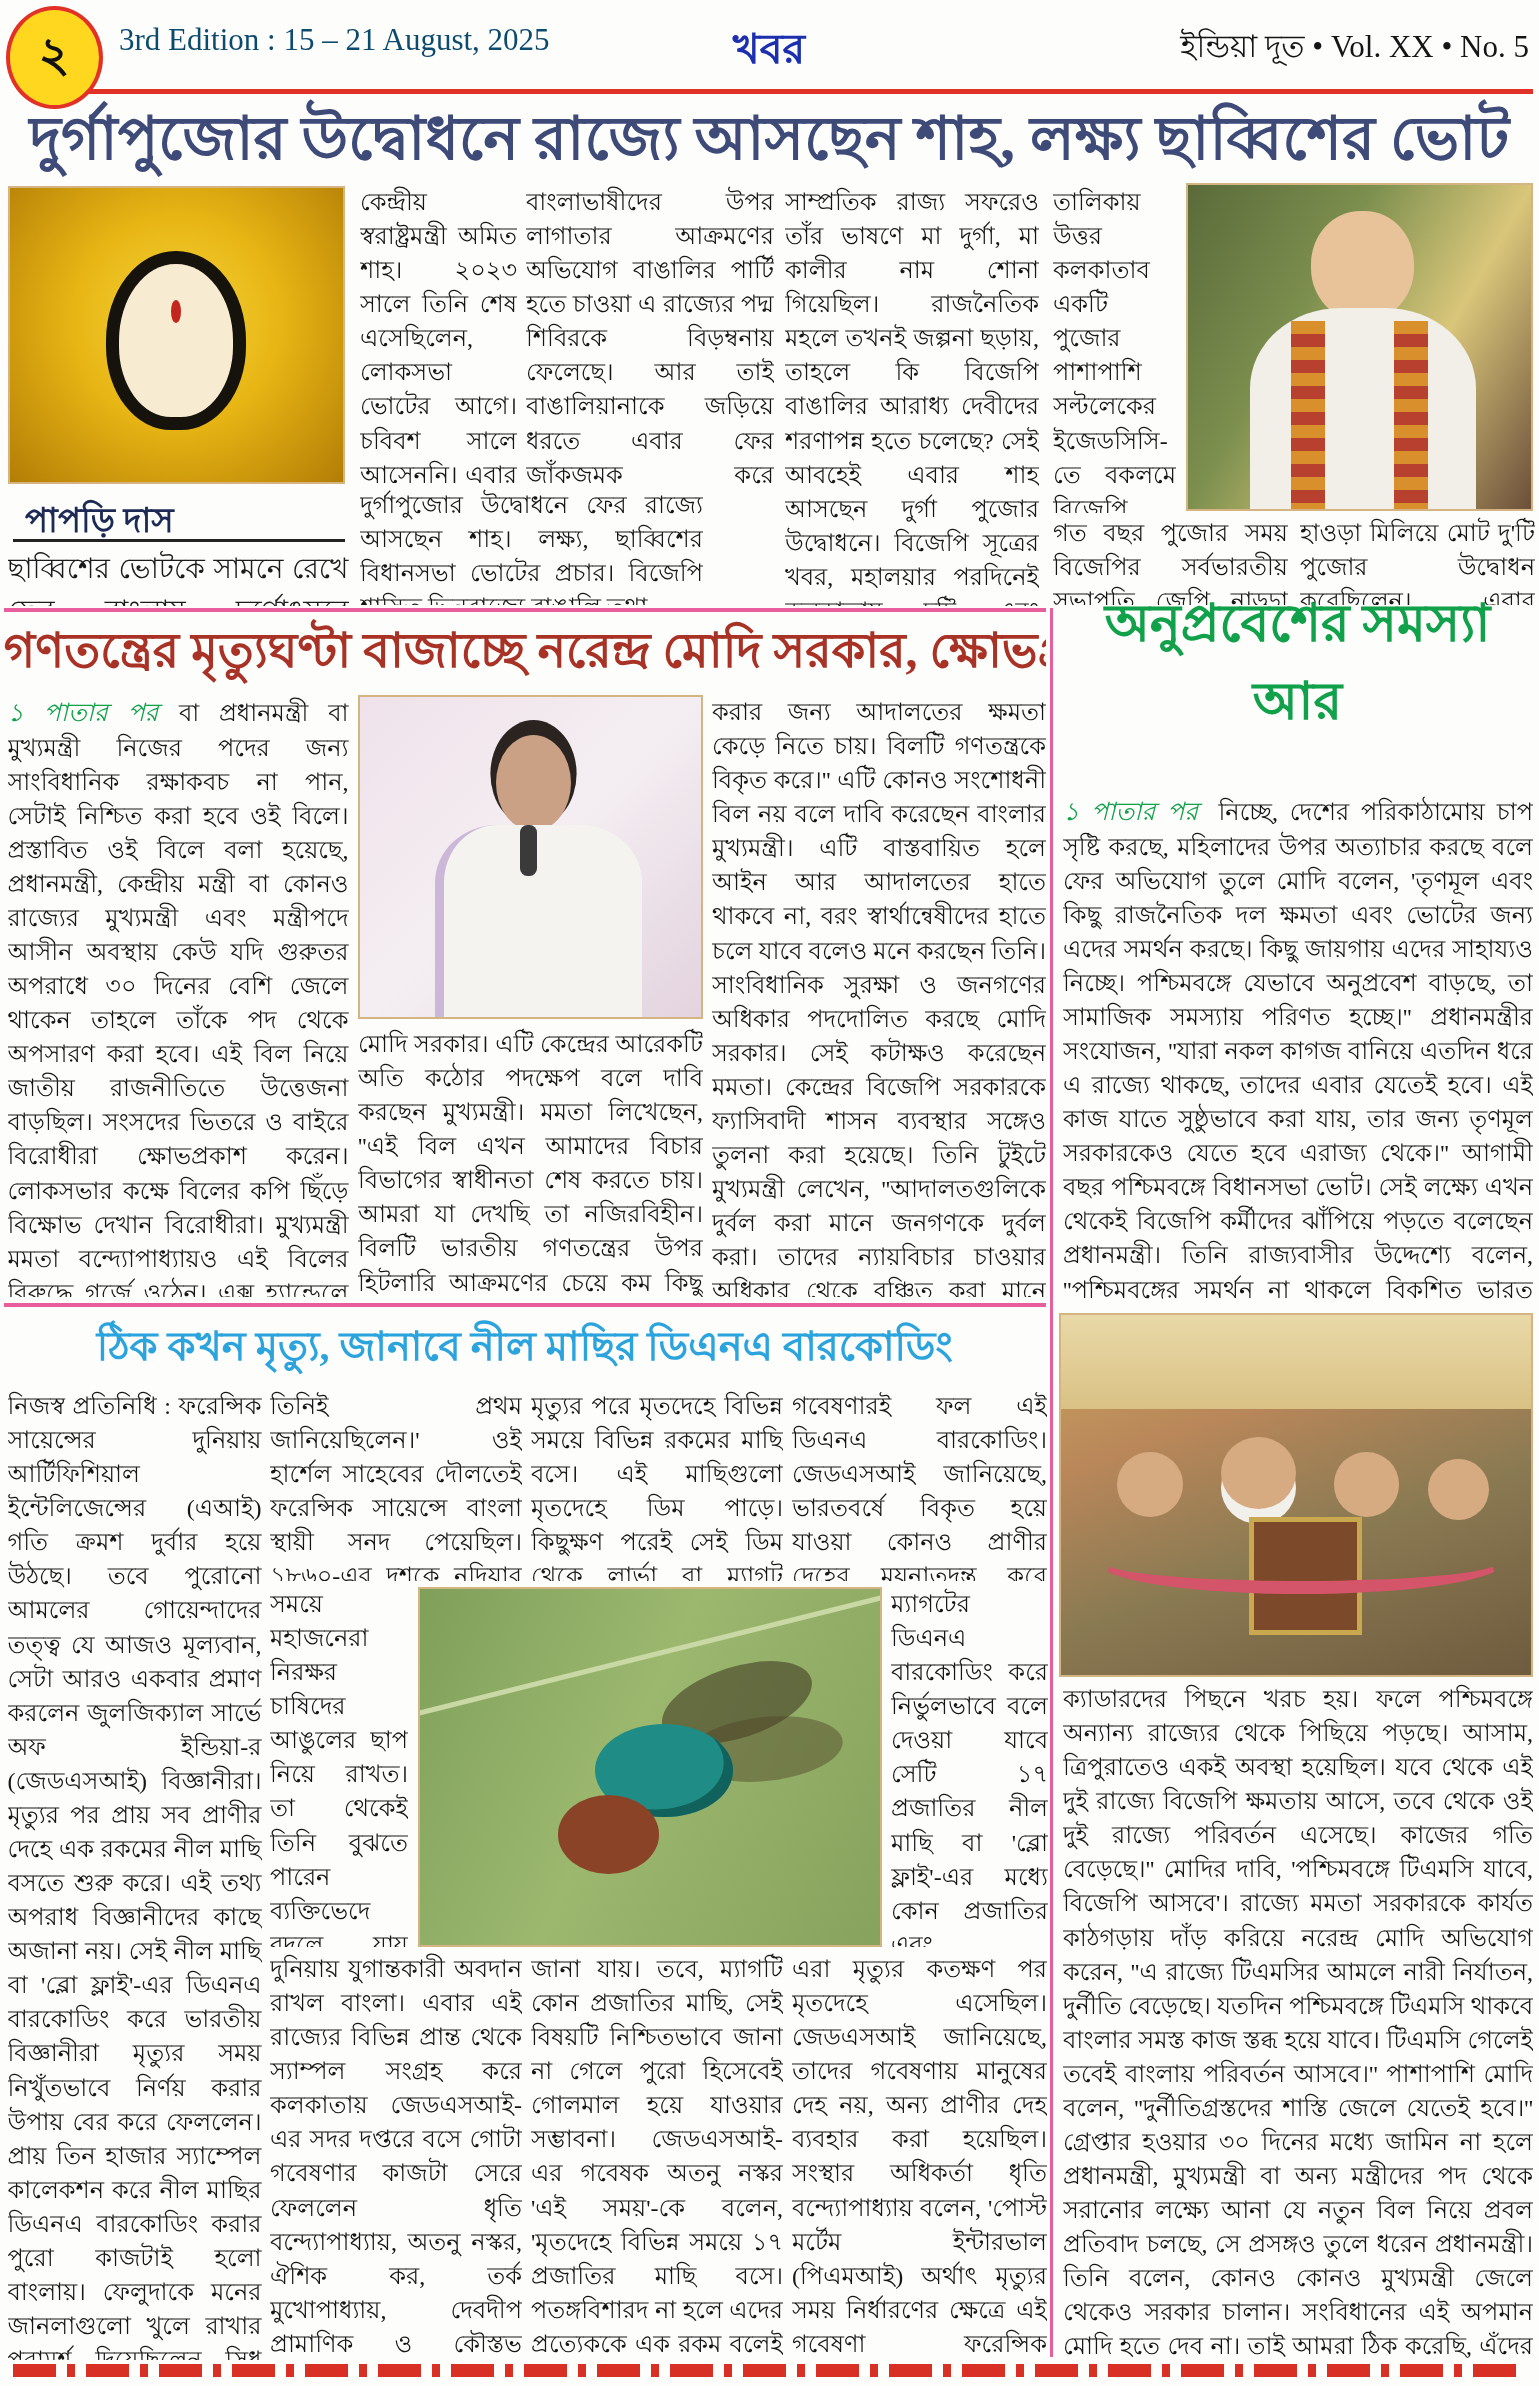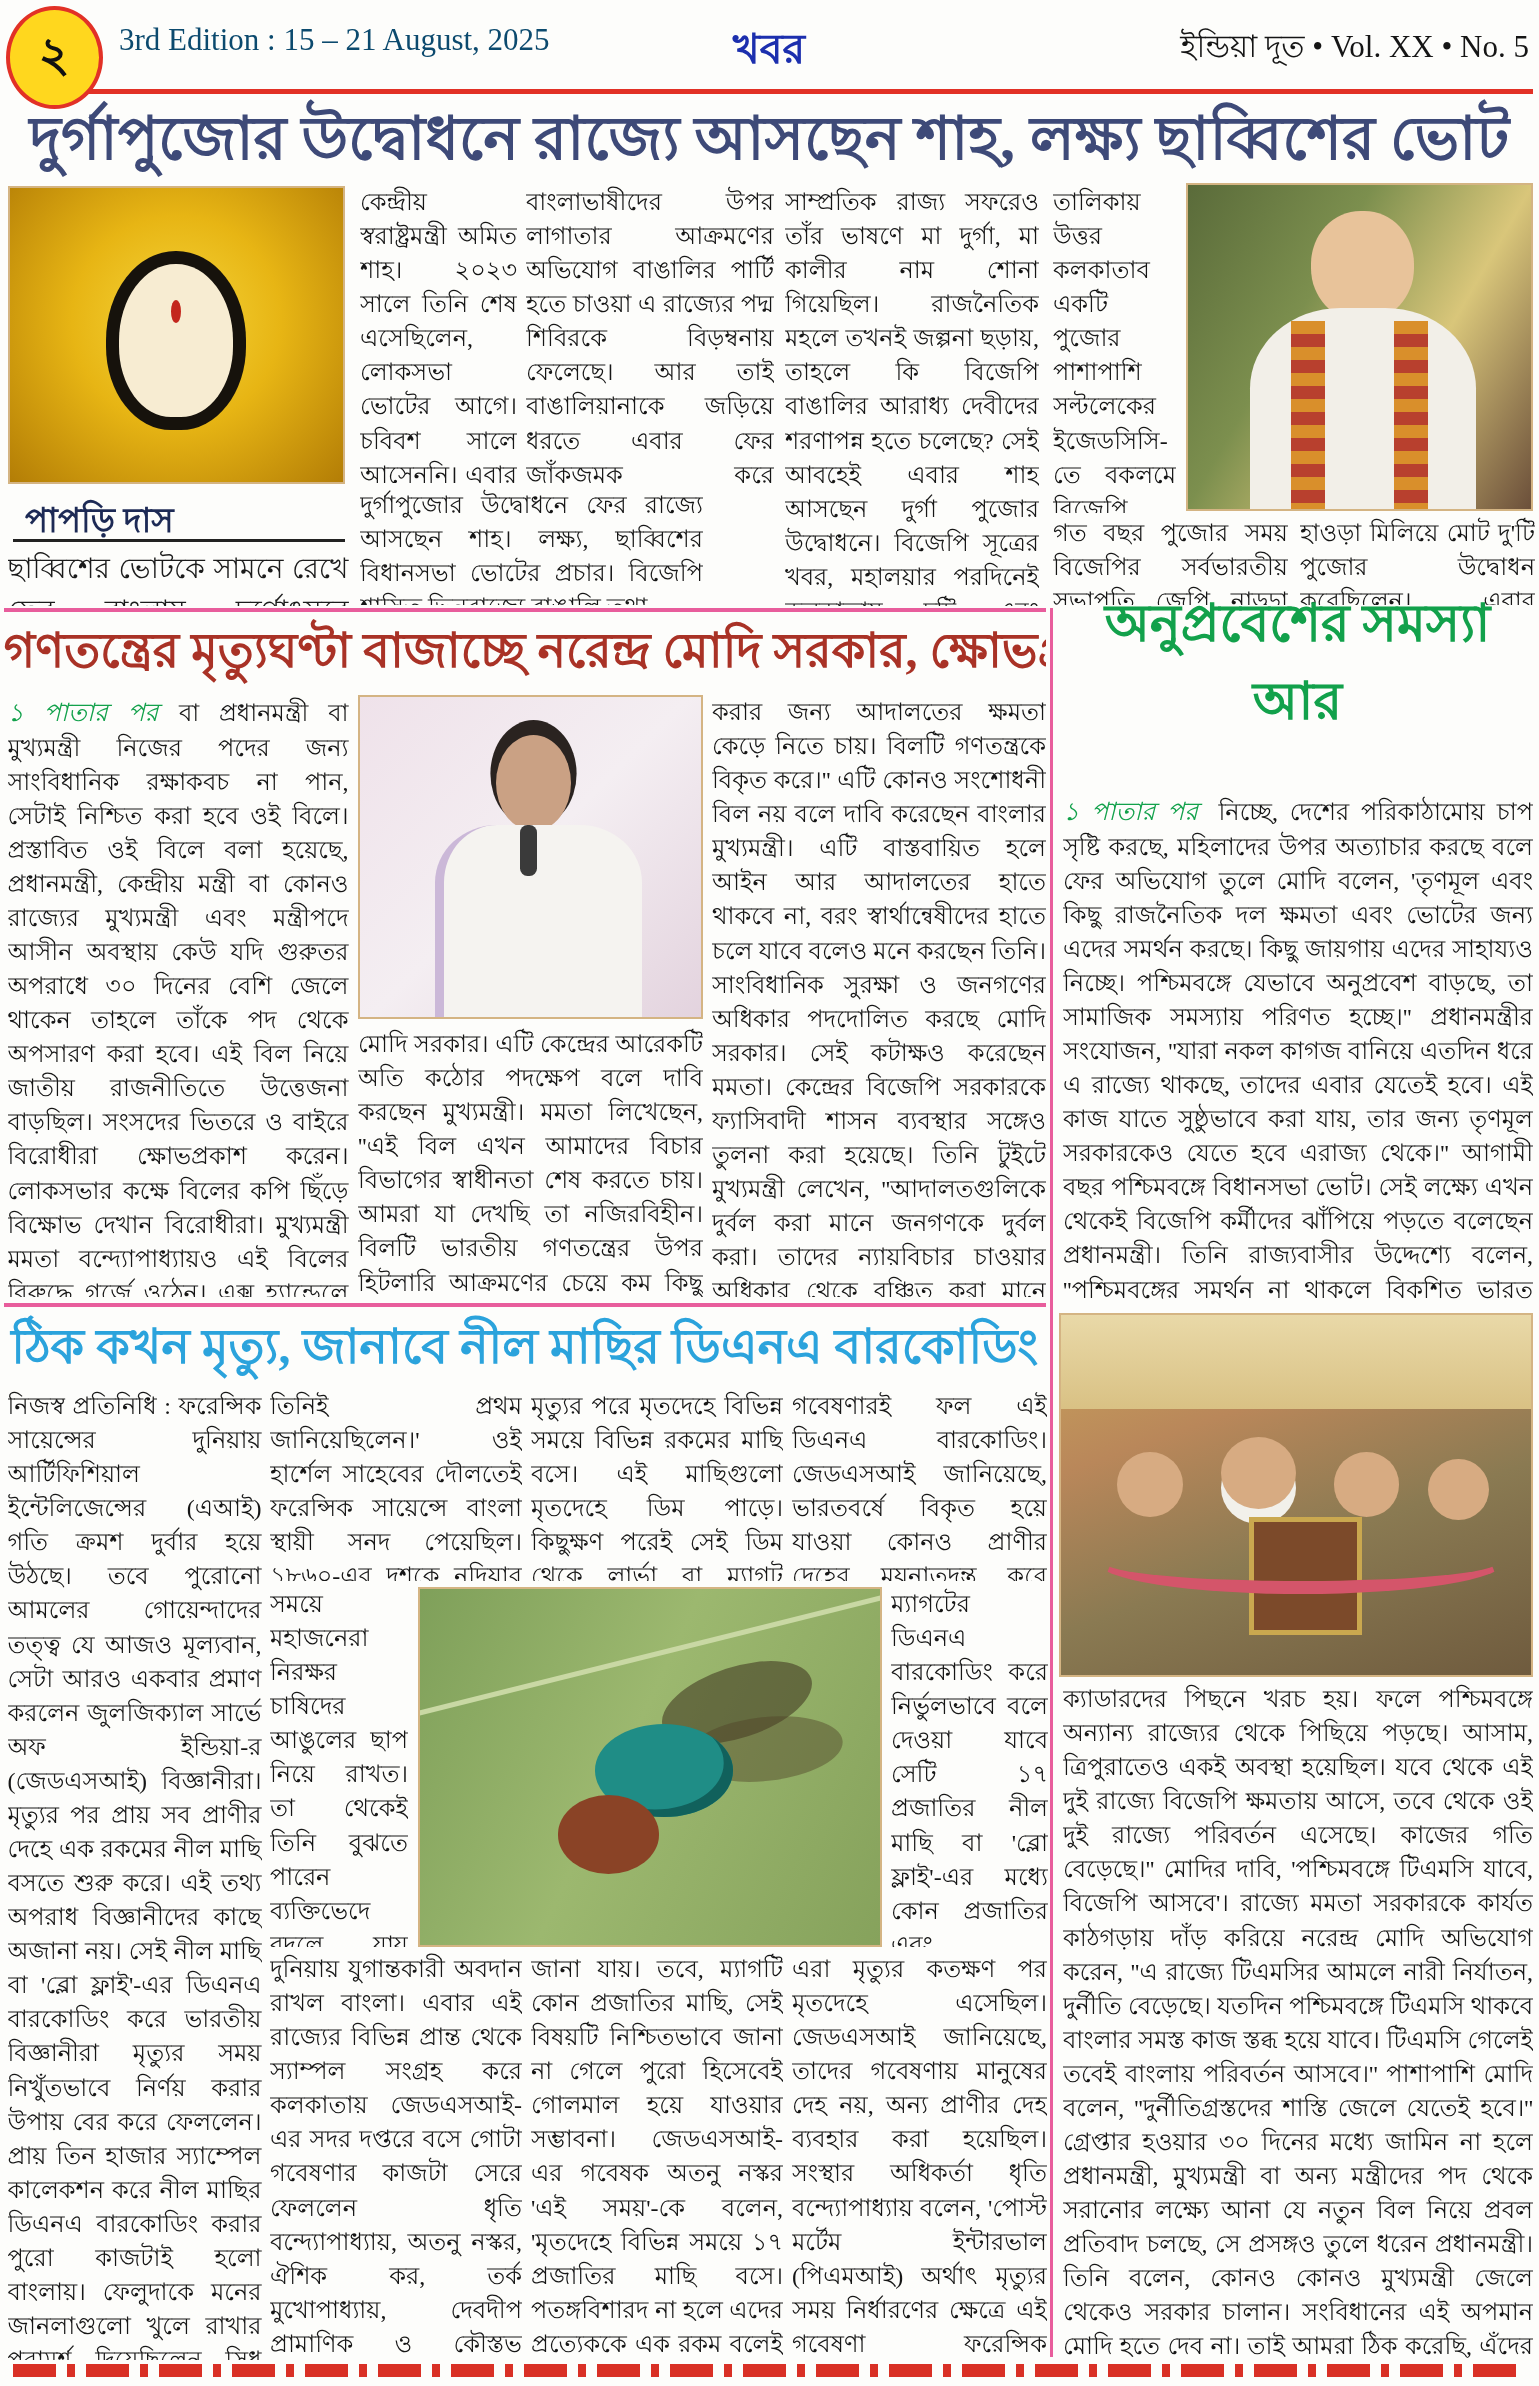--- a/index.html
+++ b/index.html
@@ -14,21 +14,21 @@
   .paper-name{left:615px;top:17px;width:308px;text-align:center;font-size:41px;font-weight:bold;color:#1c2fae;}
   .issue{left:1044px;top:22.4px;width:485px;text-align:right;font-size:31px;color:#151515;}
   .rule-red{left:65px;top:89px;width:1468px;height:4.7px;background:#e23126;}
   
   .lead-headline{left:9.3px;top:97px;width:1520px;height:86px;text-align:center;
     font-size:60px;font-weight:bold;color:#3e4a78;line-height:84px;white-space:nowrap;}
   .rule-pink{background:#e85d9c;height:3.7px;}
   .mamata-headline{left:3.7px;top:615px;width:1042px;height:73px;text-align:center;
     font-size:48px;font-weight:bold;color:#a93226;line-height:71px;white-space:nowrap;}
   .fly-headline{left:3.7px;top:1311px;width:1042px;height:73px;text-align:center;
-    font-size:48px;font-weight:bold;color:#2ba3dc;line-height:71px;white-space:nowrap;}
+    font-size:40px;font-weight:bold;color:#2ba3dc;line-height:71px;white-space:nowrap;}
   .modi-headline{left:1059px;top:585px;width:477px;height:158px;text-align:center;
     font-size:52px;font-weight:bold;color:#12a14b;line-height:78px;}
   
   .body-col{font-size:24px;line-height:1.42;text-align:justify;color:#161616;}
   .intro-col{font-size:28px;line-height:1.5;text-align:justify;font-weight:500;}
   .byline{font-size:34px;font-weight:bold;color:#1d2a55;}
   .byline-rule{height:2.8px;background:#222;}
   .continued{color:#12a14b;font-weight:normal;font-style:italic;margin-right:20.5px;font-size:25px;}
   .vrule-pink{width:2.8px;background:#e85d9c;}
   

